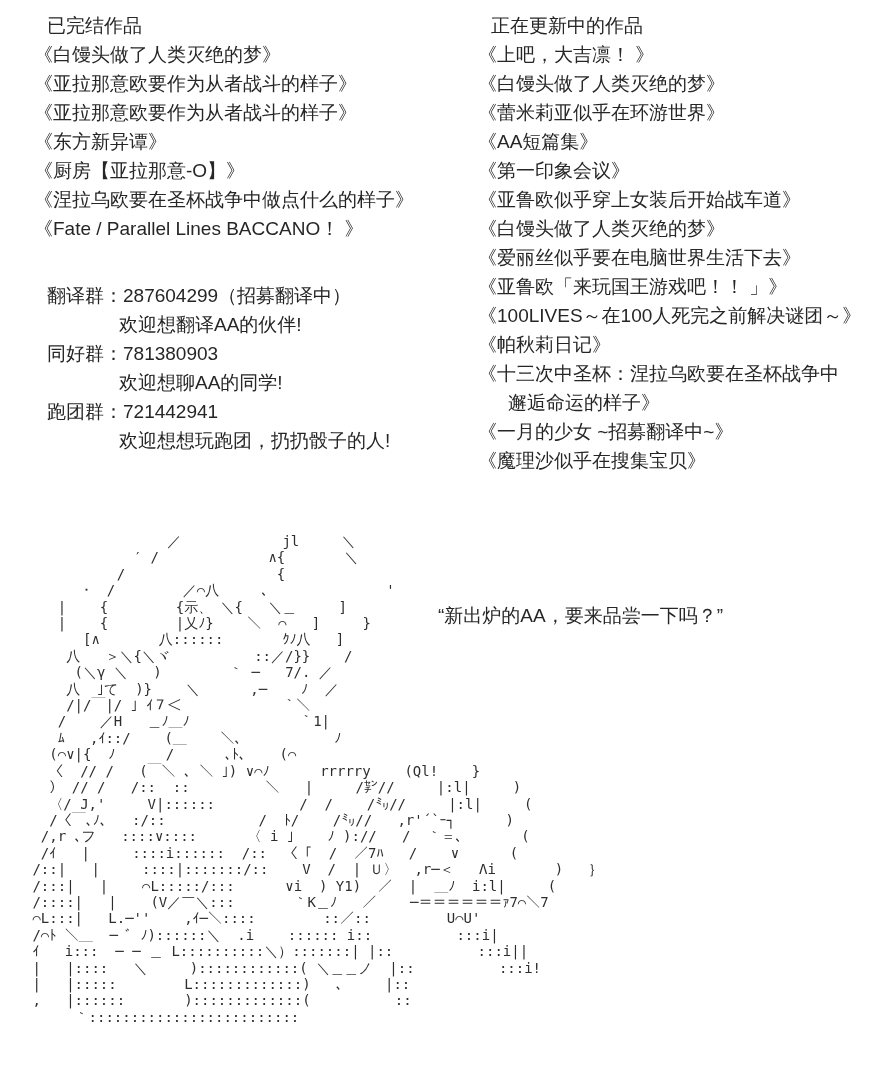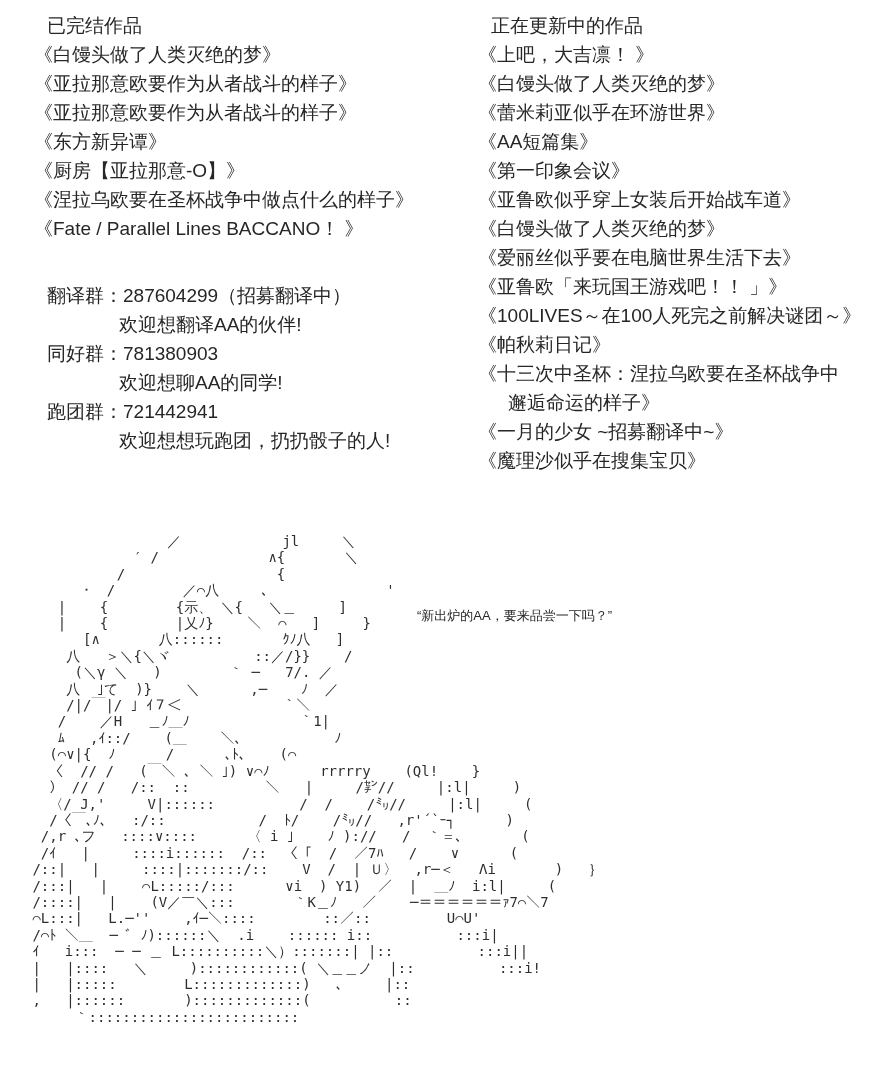--- a/index.html
+++ b/index.html
@@ -11,21 +11,21 @@
   .col{position:absolute;top:11px;font-size:19px;line-height:29px;white-space:nowrap;}
   .col-left{left:34px;}
   .col-right{left:478px;}
   .line{height:29px;}
   .plain{padding-left:13px;}      
   .note{padding-left:85px;}      
   .cont{padding-left:30px;}      
   .groups{margin-top:38px;}
   .group-label{display:inline;}
   .group-value{display:inline;}
-  .quote{position:absolute;left:417px;top:601px;font-size:13px;line-height:29px;white-space:nowrap;}
+  .quote{position:absolute;left:438px;top:601px;font-size:19px;line-height:29px;white-space:nowrap;}
   .aa{
     position:absolute;left:24px;top:533px;margin:0;
     font-family:"DejaVu Sans Mono","Liberation Mono",monospace;
     font-size:14px;line-height:16.4px;color:#2e2e2e;white-space:pre;
   }
 </style>
 </head>
 <body>
 
 <div class="col col-left">

